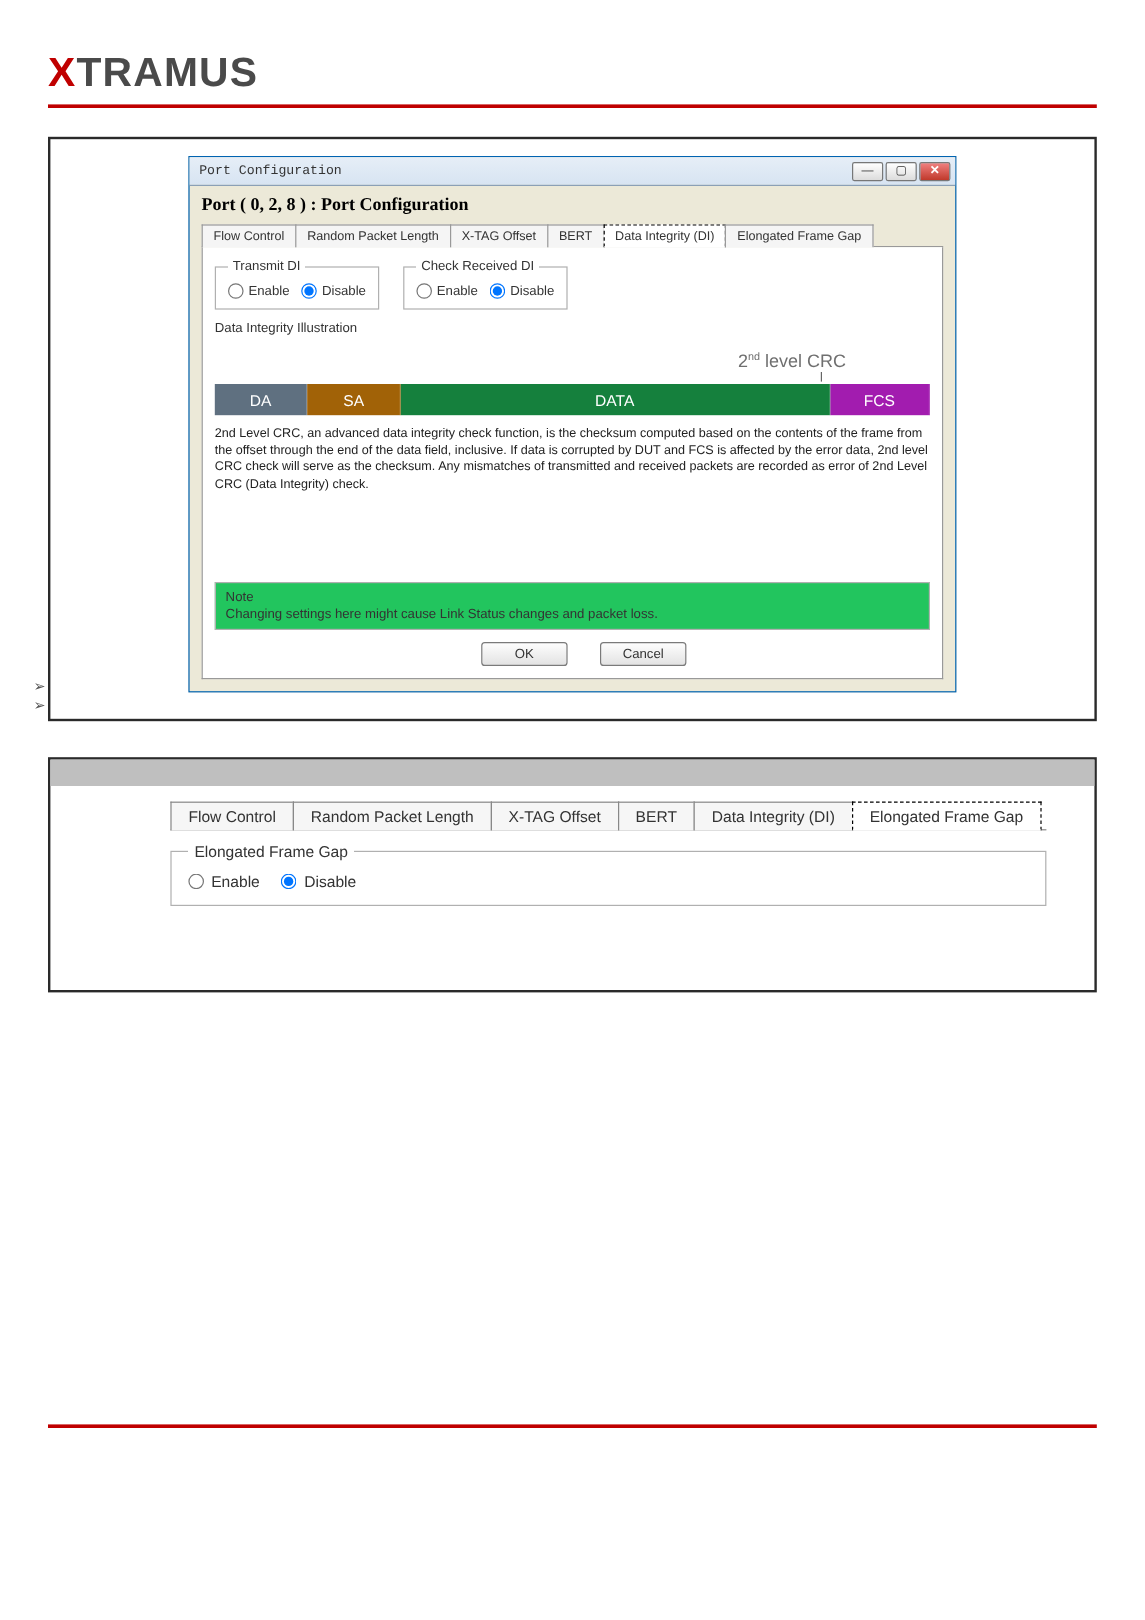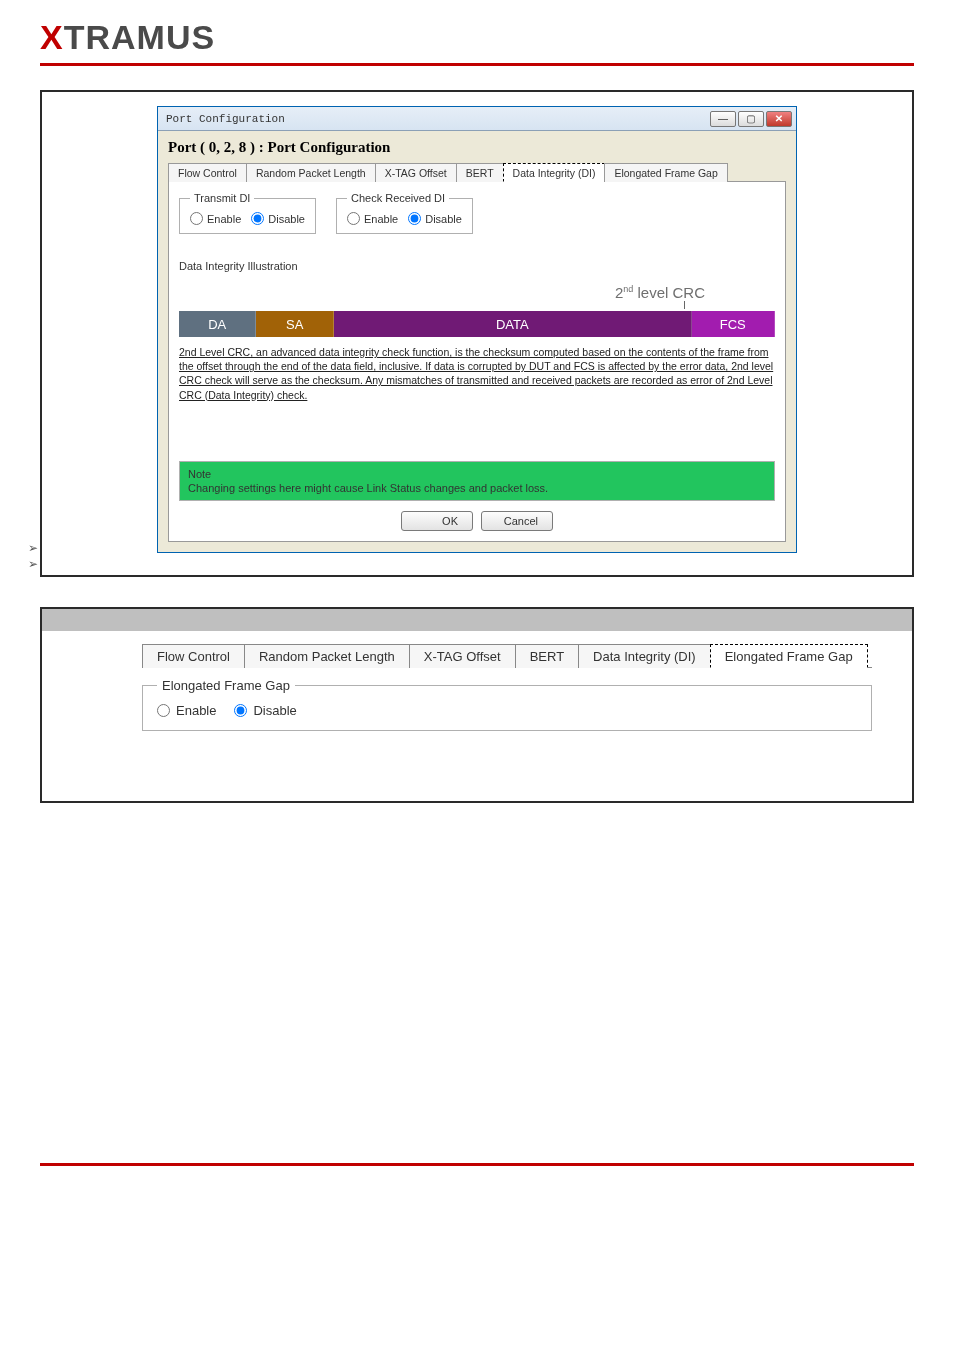--- a/index.html
+++ b/index.html
@@ -5,21 +5,21 @@
   * { box-sizing: border-box; margin: 0; padding: 0; }
   body {
     width: 954px;
     font-family: Arial, Helvetica, sans-serif;
     font-size: 12px;
     color: #333;
     background: #fff;
   }
   .page {
     width: 100%;
-    padding: 18px 40px 20px;
+    padding: 42px 40px 20px;
   }
   .brand {
     font-family: "Arial Black", Arial, sans-serif;
     font-weight: 900;
     font-size: 34px;
     letter-spacing: 1px;
     color: #4a4a4a;
     margin-bottom: 6px;
   }
   .brand .x { color: #c00000; }
@@ -105,21 +105,21 @@
   }
   .row { display: flex; gap: 20px; margin-bottom: 8px; flex-wrap: wrap; }
   fieldset.group {
     border: 1px solid #b0b0b0;
     padding: 6px 10px 8px;
     font-size: 11px;
   }
   fieldset.group legend { color:#333; padding: 0 4px; font-size: 11px; }
   .radio-set { display: flex; gap: 10px; align-items: center; margin-top: 2px; }
   .radio-lbl { display: flex; align-items: center; gap: 4px; font-size: 11px; }
-  .illus-title { font-size: 11px; margin: 18px 0 6px; }
+  .illus-title { font-size: 11px; margin: 2px 0 6px; }
   .crc-label {
     color: #6f6f6f;
     font-size: 15px;
     text-align: right;
     padding-right: 70px;
     margin-top: 12px;
   }
   .crc-label sup { font-size: 9px; }
   .crc-pointer {
     display:flex; justify-content:flex-end; padding-right: 90px; margin-bottom: 2px;
@@ -132,29 +132,28 @@
     font-size: 13px;
     font-weight: 500;
   }
   .frame .seg {
     display:flex; align-items:center; justify-content:center;
     color:#fff;
     border-right: 1px solid rgba(255,255,255,.2);
   }
   .frame .da { background:#5f7080; width:13%; }
   .frame .sa { background:#a16207; width:13%;text-align:right; }
-  .frame .data { background:#701a75; flex:1; }
+  .frame .data { background:#15803d; flex:1; }
   .frame .fcs { background:#a21caf; width:14%; }
   .expl {
     font-size: 10.5px;
     color: #222;
     line-height: 1.35;
     margin-top: 8px;
     max-width: 600px;
-    text-decoration: underline;
   }
   .note-box {
     border: 1px solid #b0b0b0;
     background:#22c55e;
     padding: 6px 8px;
     font-size: 11px;
     margin-top: auto;
   }
   .note-box .nh { margin-bottom: 2px; }
   .btn-row {
@@ -162,21 +161,22 @@
     margin-top: 10px;
   }
   .btn {
     min-width: 72px;
     padding: 3px 14px;
     border: 1px solid #7a7a7a;
     border-radius: 3px;
     background: linear-gradient(#fdfdfd,#e3e3e3);
     font-size: 11px;
     cursor: pointer;
-    text-align: right;
+    text-align: center;
+    margin-left: 19px;
   }
   .bullet-col {
     position: absolute;
     left: -14px;
     bottom: 4px;
     display: flex;
     flex-direction: column;
     gap: 2px;
     font-size: 12px;
     color: #555;

